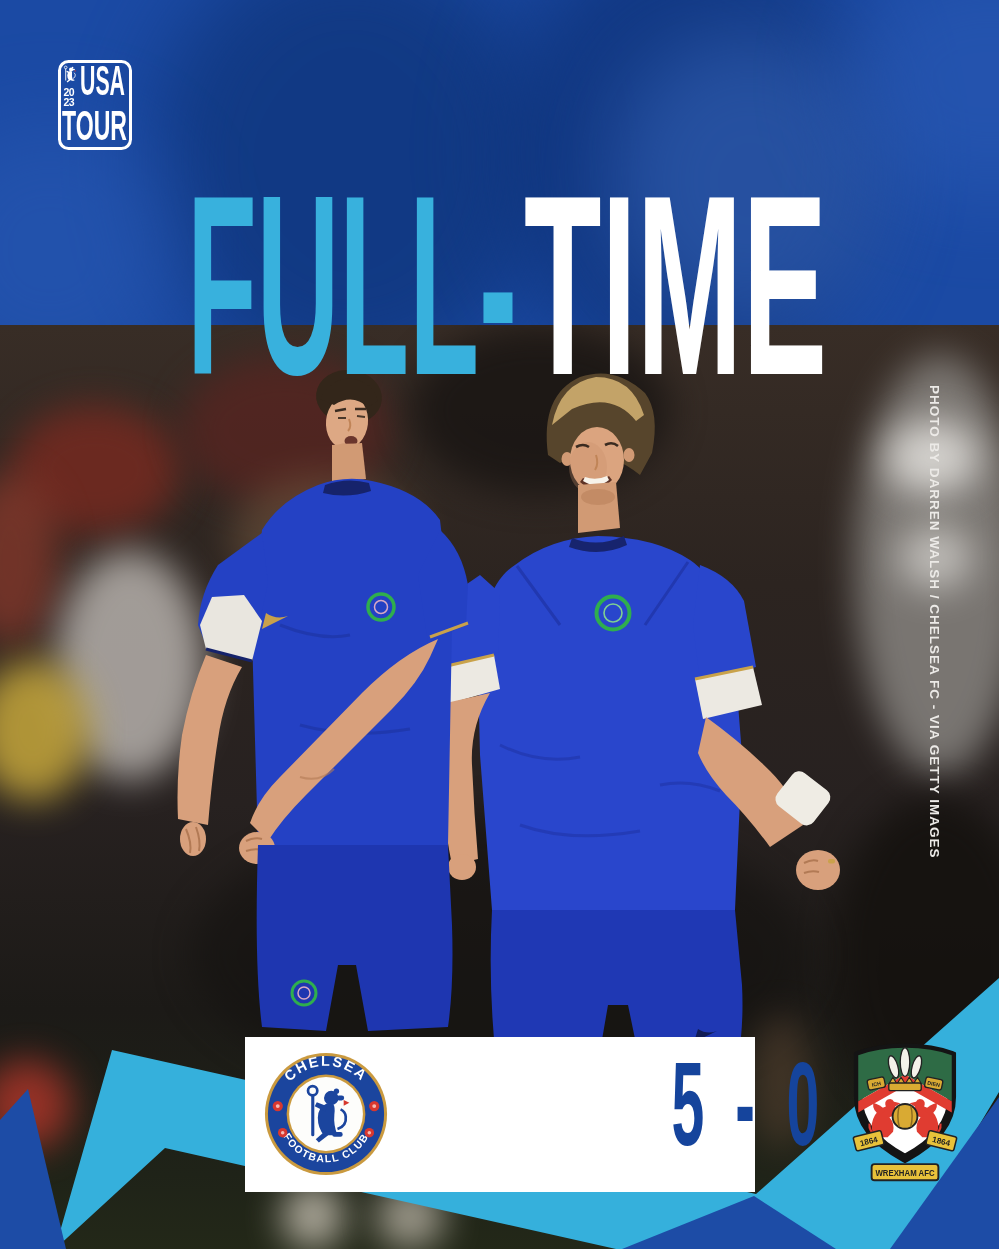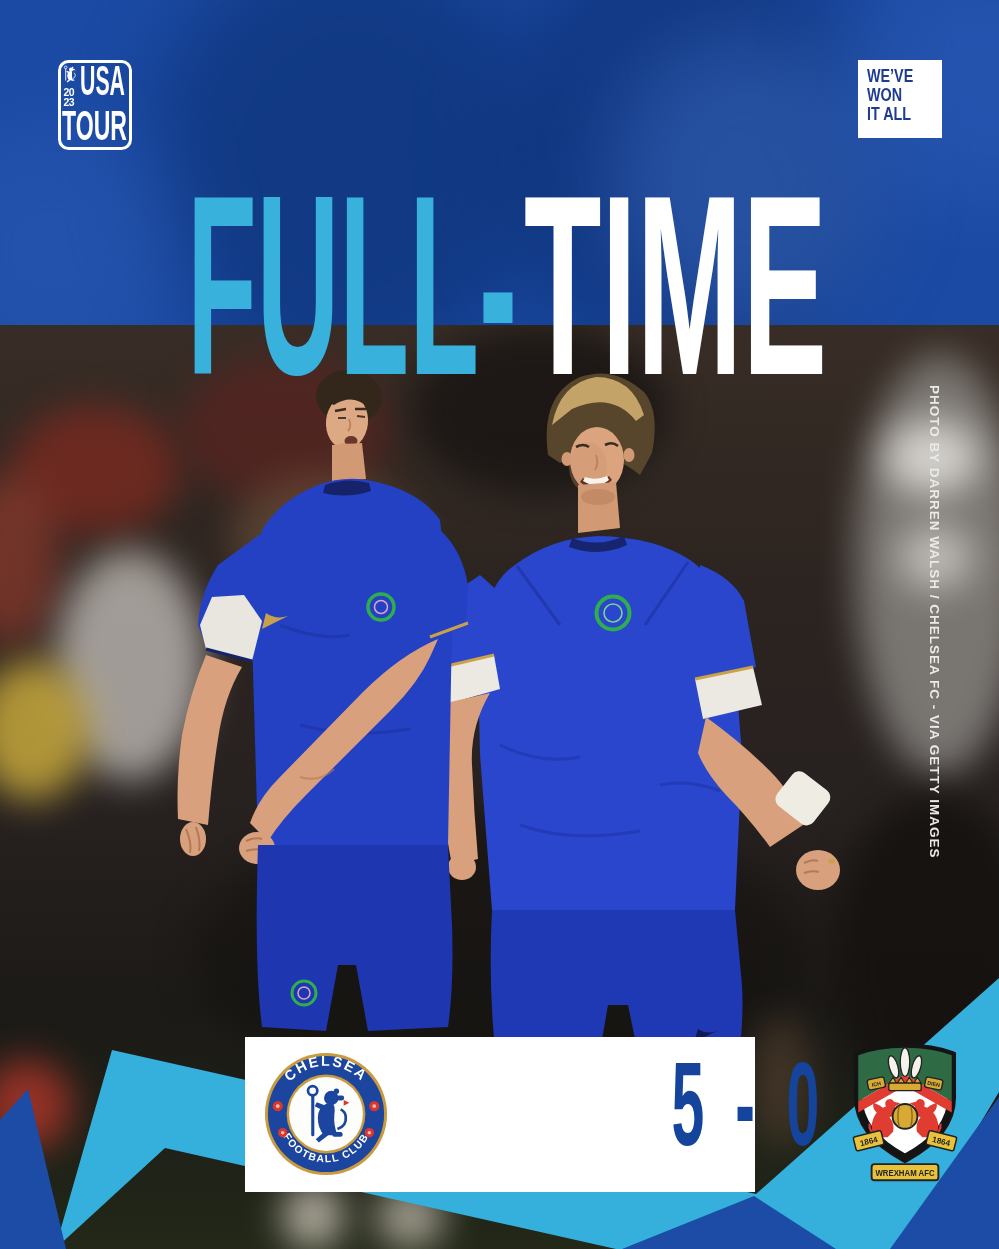--- a/index.html
+++ b/index.html
@@ -234,25 +234,20 @@
 
   <svg class="tour-badge" width="74" height="90" viewBox="0 0 74 90">
     <rect x="1.5" y="1.5" width="71" height="87" rx="9" fill="none" stroke="#ffffff" stroke-width="3"></rect>
     <use href="#lion" color="#ffffff" transform="translate(5,5) scale(0.3)"></use>
     <text x="5.5" y="36" font-size="10.5" font-weight="bold" fill="#ffffff" textLength="11">20</text>
     <text x="5.5" y="46" font-size="10.5" font-weight="bold" fill="#ffffff" textLength="11">23</text>
     <text x="22" y="35" font-size="42" font-weight="bold" fill="#ffffff" textLength="45" lengthAdjust="spacingAndGlyphs">USA</text>
     <text x="4" y="80" font-size="42" font-weight="bold" fill="#ffffff" textLength="65" lengthAdjust="spacingAndGlyphs">TOUR</text>
   </svg>
 
-  <div class="won-badge">
-    <div class="ln">WE’VE</div>
-    <div class="ln">WON</div>
-    <div class="ln">IT ALL</div>
-  </div>
 
   <div class="scorebox">
 
     <svg class="crest-chelsea" width="128" height="128" viewBox="0 0 130 130">
       <circle cx="65" cy="65" r="62" fill="#ca9a3f"></circle>
       <circle cx="65" cy="65" r="59" fill="#1b459e"></circle>
       <circle cx="65" cy="65" r="40" fill="#ca9a3f"></circle>
       <circle cx="65" cy="65" r="37.5" fill="#fdfdfb"></circle>
       <defs>
         <path id="cArcT" d="M16,65 A49,49 0 0 1 114,65"></path>

